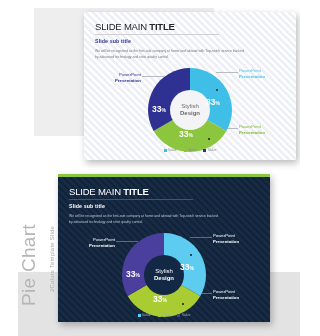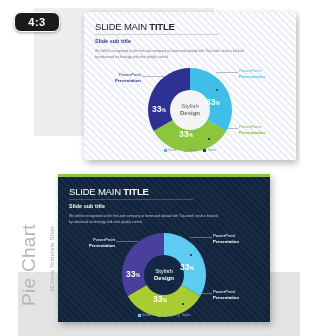--- a/index.html
+++ b/index.html
@@ -246,23 +246,20 @@
 </head>
 <body>
 
 <div id="root">
 
   <div class="bg-left-white"></div>
   <div class="bg-grey-panel"></div>
   <div class="bg-grey-bottom"></div>
   <div class="bg-grey-bottom2"></div>
 
-  <div class="ratio-badge">
-    <span>4:3</span>
-  </div>
 
   <div class="slide slide-light light">
 
     <div class="slide-head">
       <div class="slide-title">
         <span class="thin">SLIDE MAIN </span><span class="bold">TITLE</span>
       </div>
       <div class="title-rule"></div>
       <div class="slide-sub">Slide sub title</div>
       <div class="slide-body">We will be recognized as the first-rate company at home and abroad with Top-notch service backed</div>

